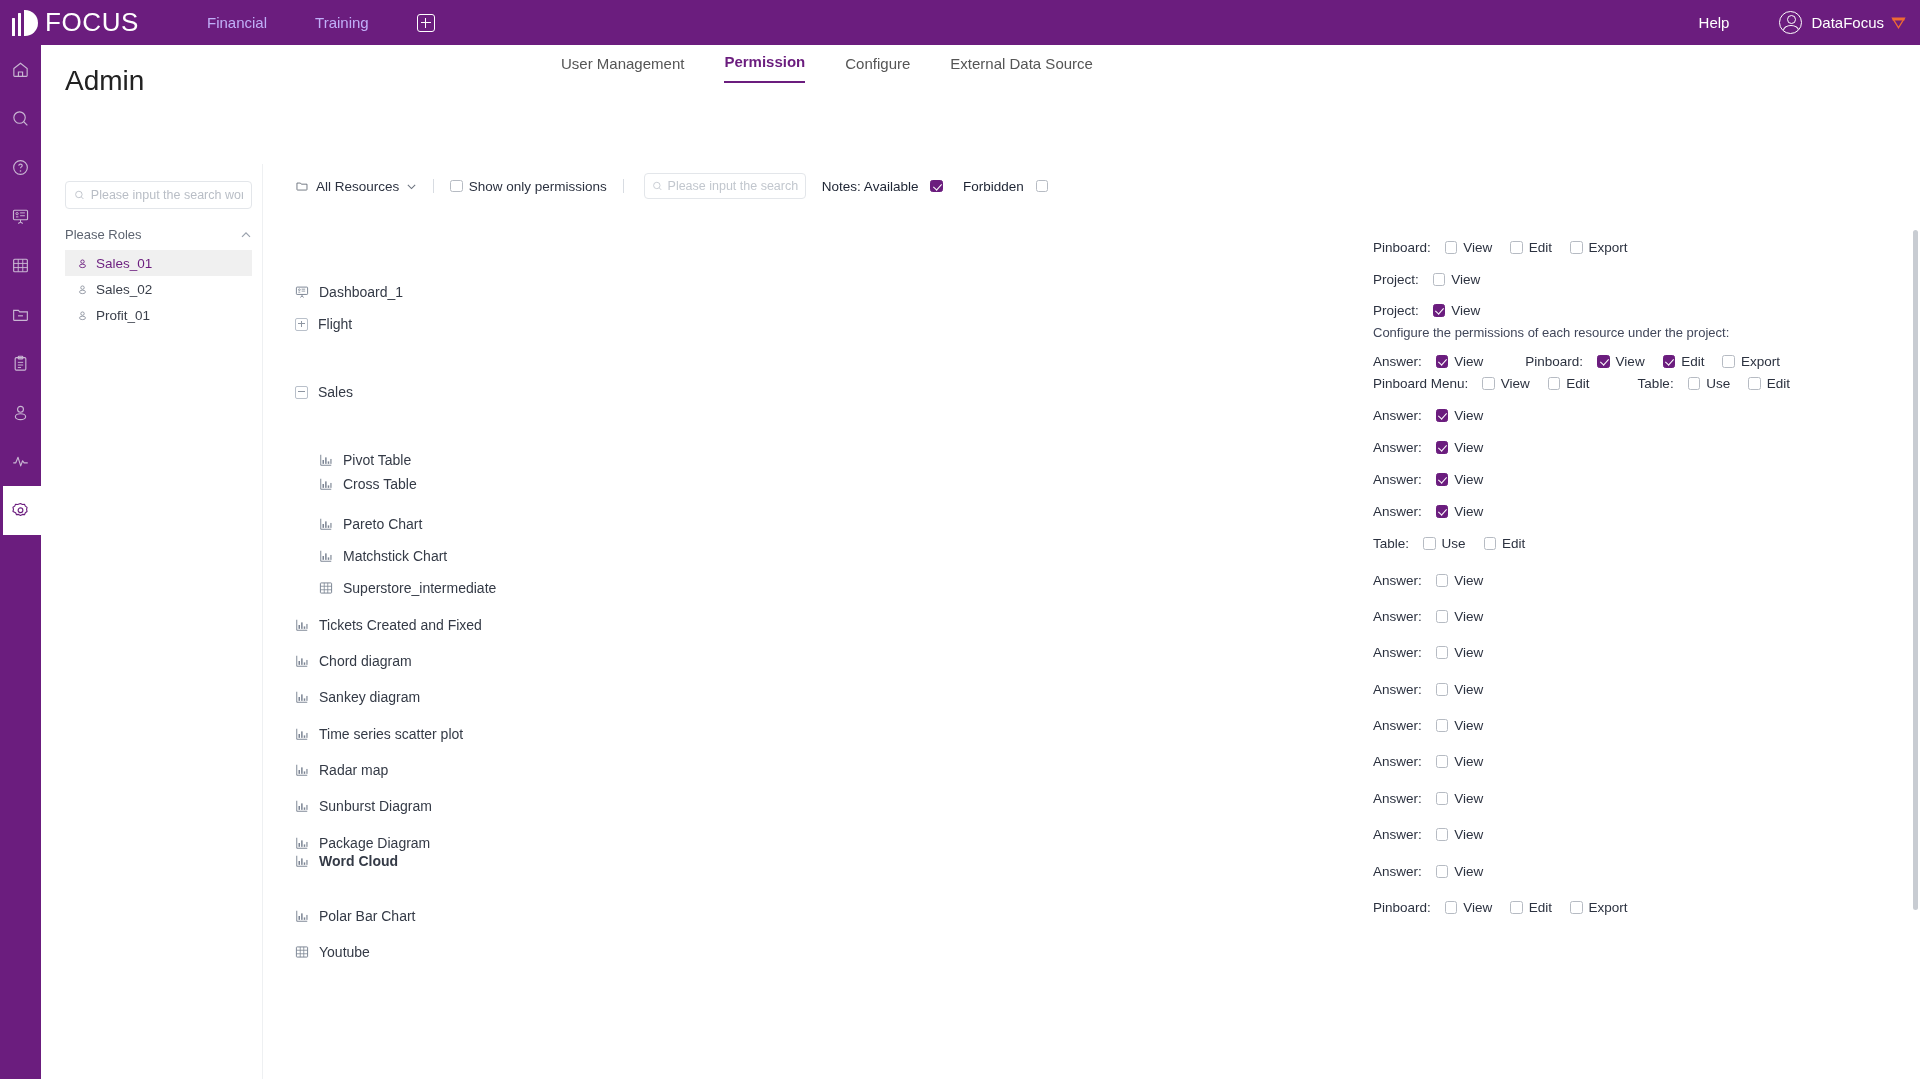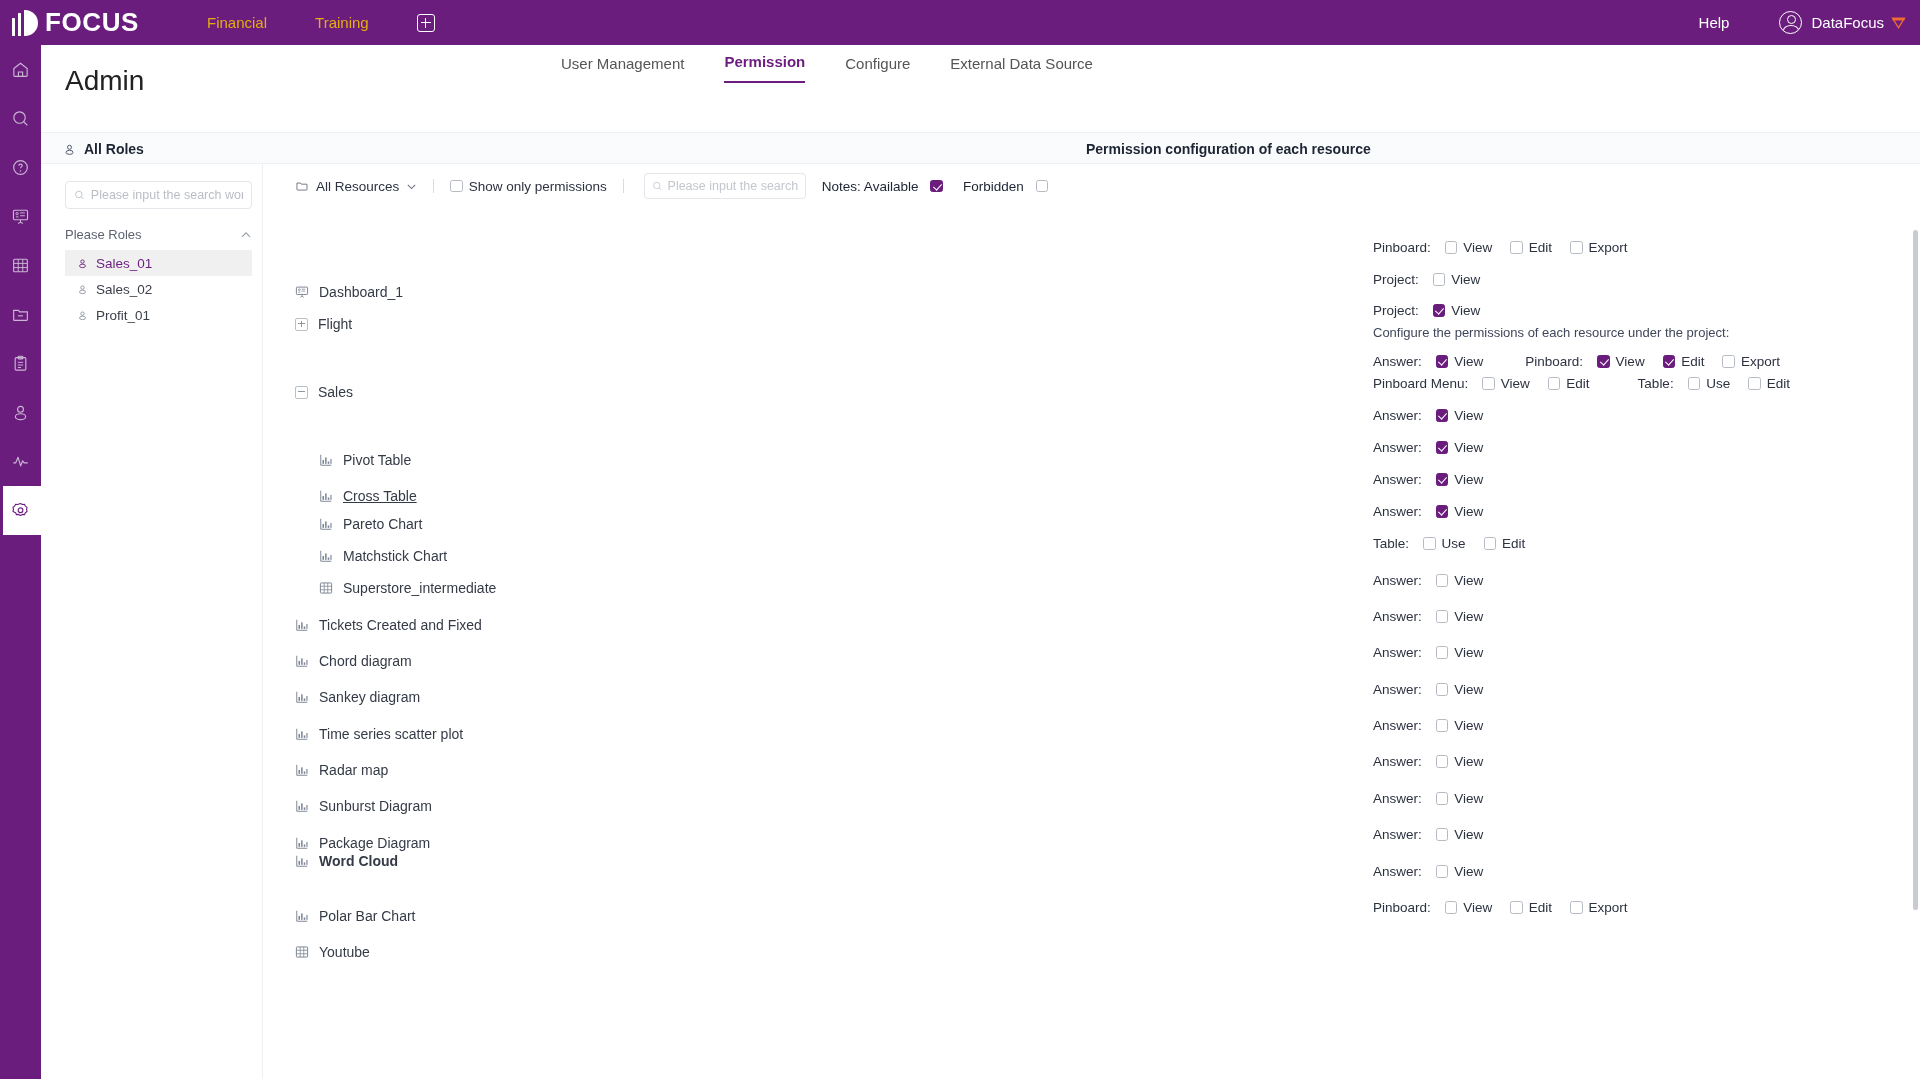--- a/index.html
+++ b/index.html
@@ -17,24 +17,24 @@
     color: #ffffff; z-index: 30;
   }
   .brand { display: flex; align-items: center; margin-left: 12px; }
   .brand-mark { display: flex; align-items: flex-end; height: 26px; gap: 2.5px; margin-right: 7px; }
   .brand-mark i { display: block; width: 3px; background: #ffffff; border-radius: .5px; }
   .bm1 { height: 18px; } .bm2 { height: 23px; }
   .brand-d {
     width: 14px; height: 26px; background: #ffffff;
     border-radius: 0 13px 13px 0; margin-left: 1px;
   }
-  .brand-text { font-size: 26px; letter-spacing: .6px; font-weight: 700; }
+  .brand-text { font-size: 26px; letter-spacing: .6px; font-weight: 400; }
 
   .navlink {
-    font-size: 15px; color: #eab308; margin-left: 48px;
+    font-size: 15px; color: #c4b5fd; margin-left: 48px;
     text-decoration: none; opacity: .96; cursor: pointer; white-space: nowrap; text-align: center;
   }
   .navlink.first { margin-left: 68px; }
   .plus-btn {
     margin-left: 48px; width: 18px; height: 18px;
     border: 1.4px solid #ffffff; border-radius: 3px;
     display: flex; align-items: center; justify-content: center;
     cursor: pointer; position: relative;
   }
   .plus-btn::before, .plus-btn::after {
@@ -304,30 +304,20 @@
 
   <div class="page-title">Admin</div>
 
   <div class="tabs">
     <div class="tab">User Management</div>
     <div class="tab active">Permission</div>
     <div class="tab">Configure</div>
     <div class="tab">External Data Source</div>
   </div>
 
-  <div class="strip">
-    <div class="strip-left">
-      <svg width="13" height="13" viewBox="0 0 20 20">
-        <circle cx="10" cy="6.6" r="3.1" fill="none" stroke="#50576a" stroke-width="1.5"></circle>
-        <ellipse cx="10" cy="14.4" rx="5.4" ry="3.1" fill="none" stroke="#50576a" stroke-width="1.5"></ellipse>
-      </svg>
-      <span>All Roles</span>
-    </div>
-    <div class="strip-right">Permission configuration of each resource</div>
-  </div>
 
   <div class="roles-col">
     <div class="search-box">
       <svg width="12" height="12" viewBox="0 0 20 20">
         <circle cx="9" cy="9" r="6" fill="none" stroke="#b9bec6" stroke-width="1.6"></circle>
         <path d="M13.4 13.4L17.4 17.4" stroke="#b9bec6" stroke-width="1.6"></path>
       </svg>
       <input type="text" placeholder="Please input the search words" style="">
     </div>
 
@@ -420,21 +410,21 @@
             <svg class="ticon" viewBox="0 0 16 16">
               <path d="M2 2v12h12" fill="none" stroke="#7b8493" stroke-width="1.1"></path>
               <rect x="4" y="8" width="1.7" height="4.4" fill="#7b8493"></rect>
               <rect x="7" y="5" width="1.7" height="7.4" fill="#7b8493"></rect>
               <rect x="10" y="9.6" width="1.7" height="2.8" fill="#7b8493"></rect>
               <rect x="13" y="6.8" width="1.3" height="5.6" fill="#7b8493"></rect>
             </svg>
           </span>
           <span>Pivot Table</span>
         </div>
-        <div class="tree-row" style="top: 280px; left: 56px; text-decoration: underline;">
+        <div class="tree-row" style="top: 268px; left: 56px;">
           <span style="display: flex;">
             <svg class="ticon" viewBox="0 0 16 16">
               <path d="M2 2v12h12" fill="none" stroke="#7b8493" stroke-width="1.1"></path>
               <rect x="4" y="8" width="1.7" height="4.4" fill="#7b8493"></rect>
               <rect x="7" y="5" width="1.7" height="7.4" fill="#7b8493"></rect>
               <rect x="10" y="9.6" width="1.7" height="2.8" fill="#7b8493"></rect>
               <rect x="13" y="6.8" width="1.3" height="5.6" fill="#7b8493"></rect>
             </svg>
           </span>
           <span>Cross Table</span>

